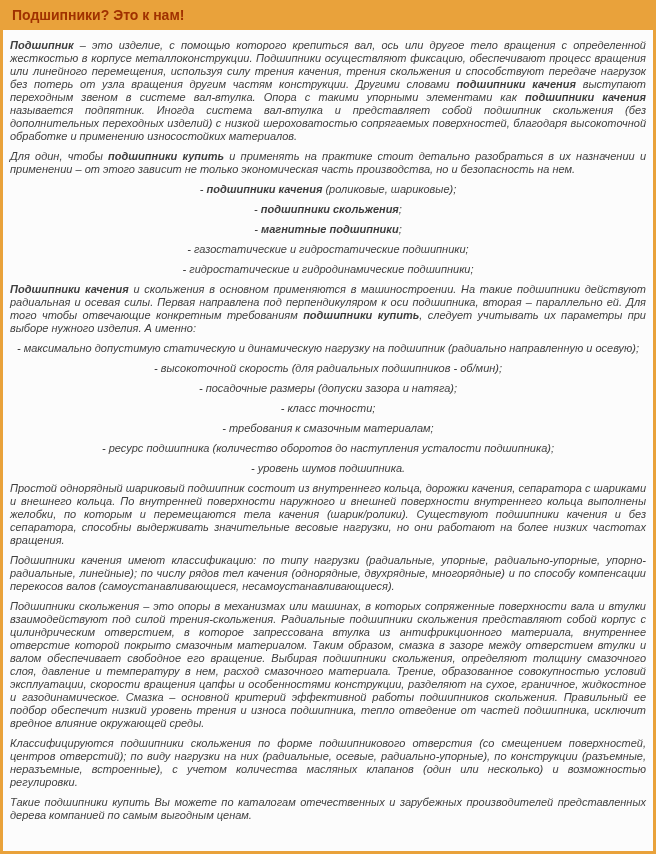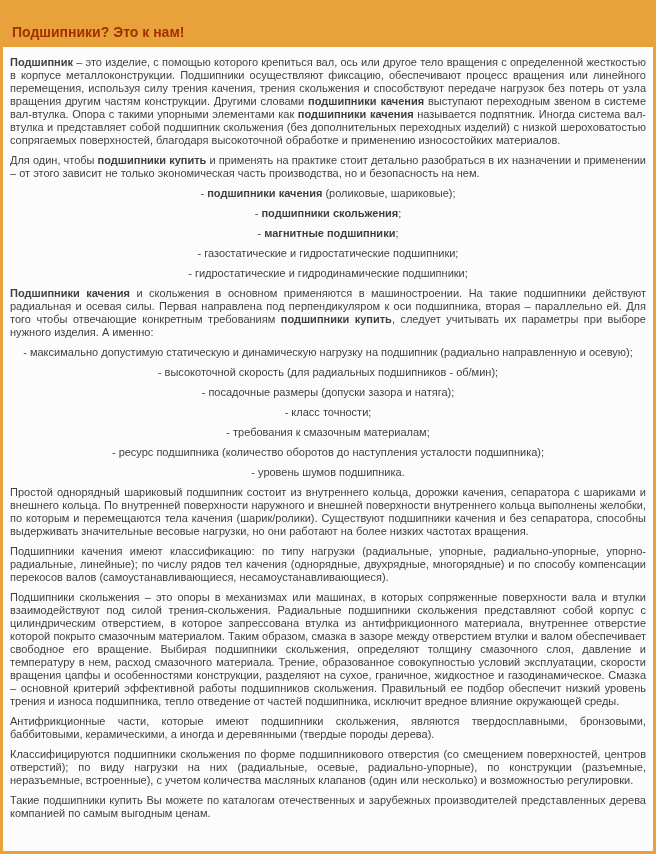--- a/index.html
+++ b/index.html
@@ -15,31 +15,32 @@
     width: 656px;
     min-height: 854px;
     border-left: 3px solid var(--frame);
     border-right: 3px solid var(--frame);
     border-bottom: 3px solid var(--frame);
     background: var(--page-bg);
     font-family: "Liberation Sans", "DejaVu Sans", sans-serif;
   }
   .header {
     background: var(--frame);
-    padding: 24px 9px 7px 9px;
+    padding: 7px 9px 7px 9px;
   }
   .title {
     margin: 0;
     font-size: 14px;
     font-weight: bold;
     color: var(--title-color);
     font-family: inherit;
   }
   .content {
     padding: 2px 7px 10px 7px;
+    font-style: italic;
   }
   .para {
     margin: 7px 0;
     font-size: 11px;
     line-height: 13px;
     color: var(--text);
     text-align: justify;
   }
   .para.list-line { text-align: center; }
   .para .b { font-weight: bold; }
@@ -63,17 +64,16 @@
       <p class="para list-line"><span>- максимально допустимую статическую и динамическую нагрузку на подшипник (радиально направленную и осевую);</span></p>
       <p class="para list-line"><span>- высокоточной скорость (для  радиальных подшипников - об/мин);</span></p>
       <p class="para list-line"><span>- посадочные размеры (допуски зазора и натяга);</span></p>
       <p class="para list-line"><span>- класс точности;</span></p>
       <p class="para list-line"><span>- требования к смазочным материалам;</span></p>
       <p class="para list-line"><span>- ресурс подшипника (количество оборотов до наступления усталости подшипника);</span></p>
       <p class="para list-line"><span>- уровень шумов подшипника.</span></p>
       <p class="para"><span>Простой однорядный шариковый подшипник состоит из внутреннего кольца, дорожки качения, сепаратора с шариками и внешнего кольца. По внутренней поверхности наружного и внешней поверхности внутреннего кольца выполнены желобки, по которым и перемещаются тела качения (шарик/ролики). Существуют подшипники качения и без сепаратора, способны выдерживать значительные весовые нагрузки, но они работают на более низких частотах вращения.</span></p>
       <p class="para"><span>Подшипники качения имеют классификацию: по типу нагрузки (радиальные, упорные, радиально-упорные, упорно-радиальные, линейные); по числу рядов тел качения (однорядные, двухрядные, многорядные) и по способу компенсации перекосов валов (самоустанавливающиеся, несамоустанавливающиеся).</span></p>
       <p class="para"><span>Подшипники скольжения – это опоры в механизмах или машинах, в которых сопряженные поверхности вала и втулки взаимодействуют под силой трения-скольжения. Радиальные подшипники скольжения представляют собой корпус с цилиндрическим отверстием, в которое запрессована втулка из антифрикционного материала, внутреннее отверстие которой покрыто смазочным материалом. Таким образом, смазка в зазоре между отверстием втулки и валом обеспечивает свободное его вращение. Выбирая подшипники скольжения, определяют толщину смазочного слоя, давление и температуру в нем, расход смазочного материала. Трение, образованное совокупностью условий эксплуатации, скорости вращения цапфы и особенностями конструкции, разделяют на сухое, граничное, жидкостное и газодинамическое. Смазка – основной критерий эффективной работы подшипников скольжения. Правильный ее подбор обеспечит низкий уровень трения и износа подшипника, тепло отведение от частей подшипника, исключит вредное влияние окружающей среды.</span></p>
-      <p class="para"><span>Антифрикционные части, которые имеют подшипники скольжения, являются твердосплавными, бронзовыми, баббитовыми, керамическими, а иногда и деревянными (твердые породы дерева).</span></p>
       <p class="para"><span>Классифицируются подшипники скольжения по форме подшипникового отверстия (со смещением поверхностей, центров отверстий); по виду нагрузки на них (радиальные, осевые, радиально-упорные), по конструкции (разъемные, неразъемные, встроенные), с учетом количества масляных клапанов (один или несколько) и возможностью регулировки.</span></p>
       <p class="para"><span>Такие подшипники купить Вы можете по каталогам отечественных и зарубежных производителей представленных дерева компанией по самым выгодным ценам.</span></p>
     </div>
 </div>
 
 </body></html>

